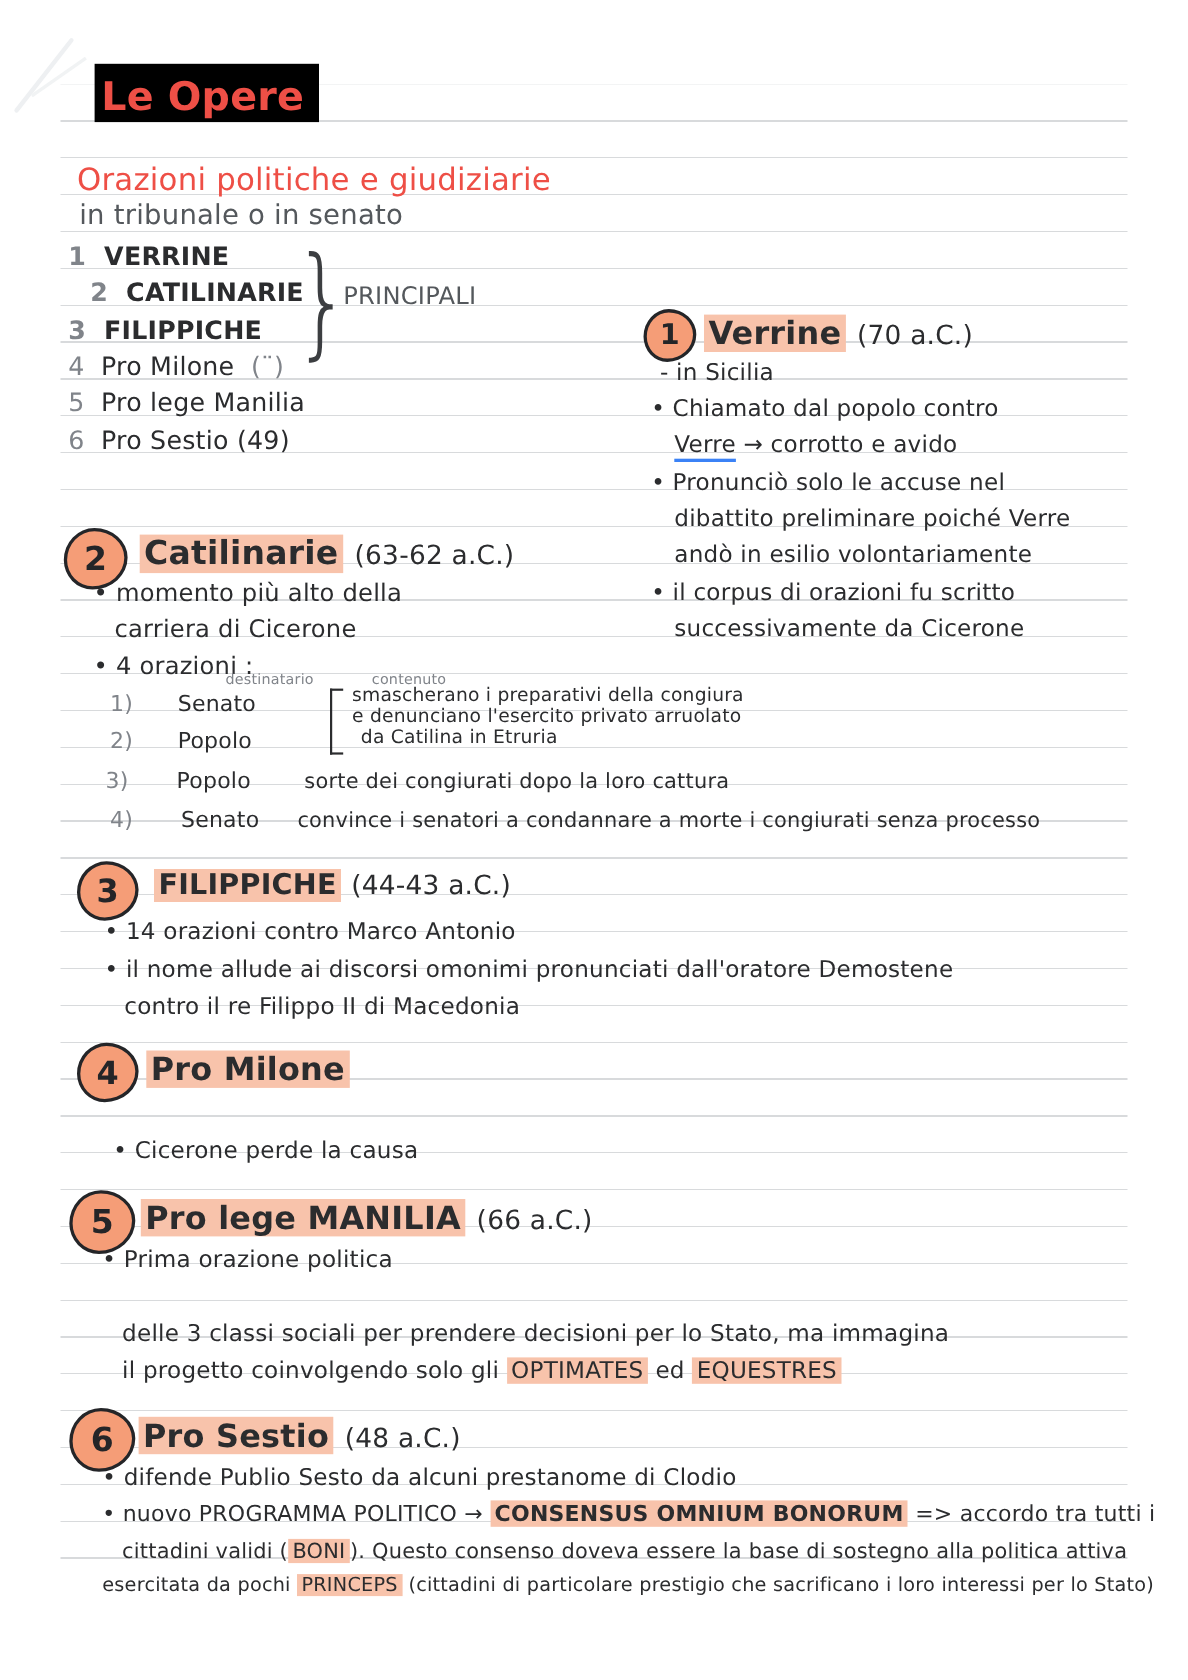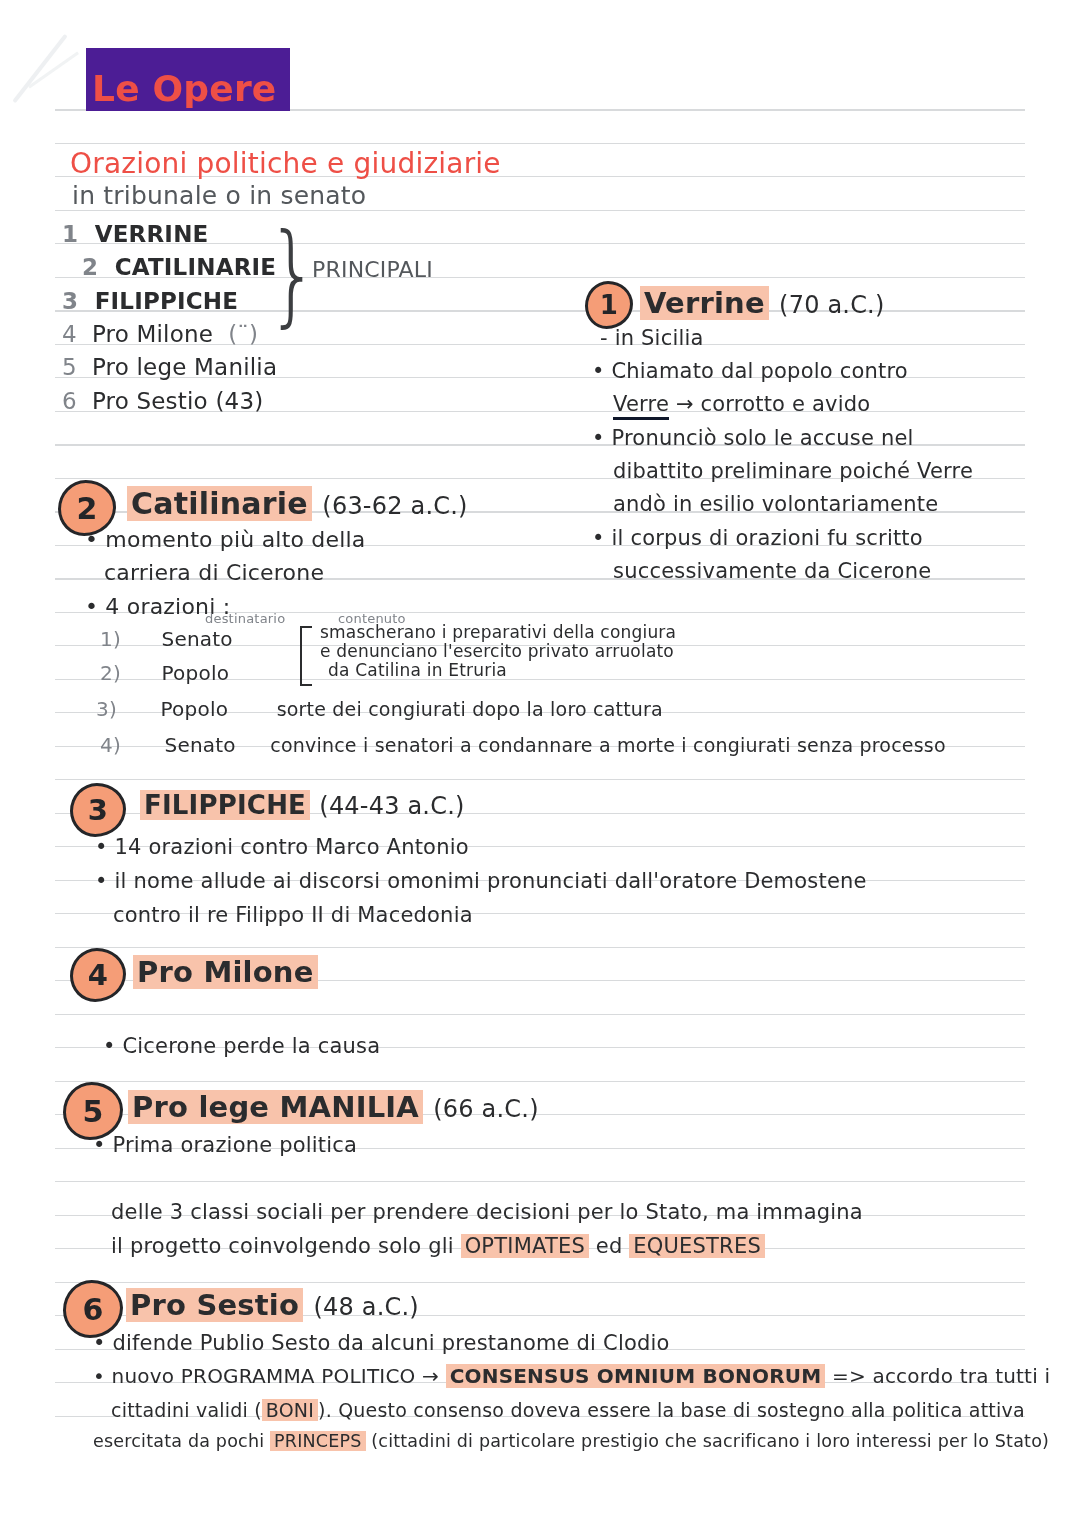--- a/index.html
+++ b/index.html
@@ -11,22 +11,22 @@
   .ruled {
     position:absolute; left:55px; top:77px; width:970px; height:1372px;
     background:repeating-linear-gradient(to bottom,
       transparent 0px, transparent 32.4px, #d8dadc 32.4px, #d8dadc 33.5px);
   }
   .abs { position:absolute; white-space:nowrap; }
   .red { color:#ee4f46; }
   .gray { color:#80848a; }
   .dgray { color:#54585c; }
   .hl-word { background:#f8c3ab; padding:0 4px; }
-  .hl-light { background:#4c1d95; padding:20px 14px 2px 6px; }
-  .uline { border-bottom:3px solid #0f172a; padding-bottom:1px; }
+  .hl-light { background:#000000; padding:10px 14px 2px 6px; }
+  .uline { border-bottom:3px solid #3b82f6; padding-bottom:1px; }
   .circle {
     position:absolute; display:flex; align-items:center; justify-content:center;
     border:3.5px solid #242528; background:#f59d77; color:#242528;
     border-radius:48% 52% 55% 45% / 52% 48% 52% 48%;
     font-weight:bold;
   }
   .sec-title { font-size:29px; font-weight:bold; }
   .date { font-weight:normal; font-size:24px; }
   .b21 { font-size:21px; }
   .b20 { font-size:20px; }
@@ -75,21 +75,21 @@
     <span class="num-col">4</span>&nbsp;
     <span>Pro Milone</span>&nbsp;
     <span class="gray">(¨)</span>
   </div>
   <div class="abs" style="left:62px; top:354px; font-size:23px;">
     <span class="num-col">5</span>&nbsp;
     <span>Pro lege Manilia</span>
   </div>
   <div class="abs" style="left:62px; top:388px; font-size:23px;">
     <span class="num-col">6</span>&nbsp;
-    <span>Pro Sestio (43)</span>
+    <span>Pro Sestio (49)</span>
   </div>
   <div class="abs brace" style="left:258px; top:210px;">}</div>
   <div class="abs dgray" style="left:312px; top:257px; font-size:22px;">PRINCIPALI</div>
 
   <div class="circle" style="left:585px; top:281px; width:42px; height:42px; font-size:26px;">
     <span>1</span>
   </div>
   <div class="abs sec-title" style="left:640px; top:286px;">
     <span class="hl-word">Verrine</span>
     <span class="date">(70 a.C.)</span>

